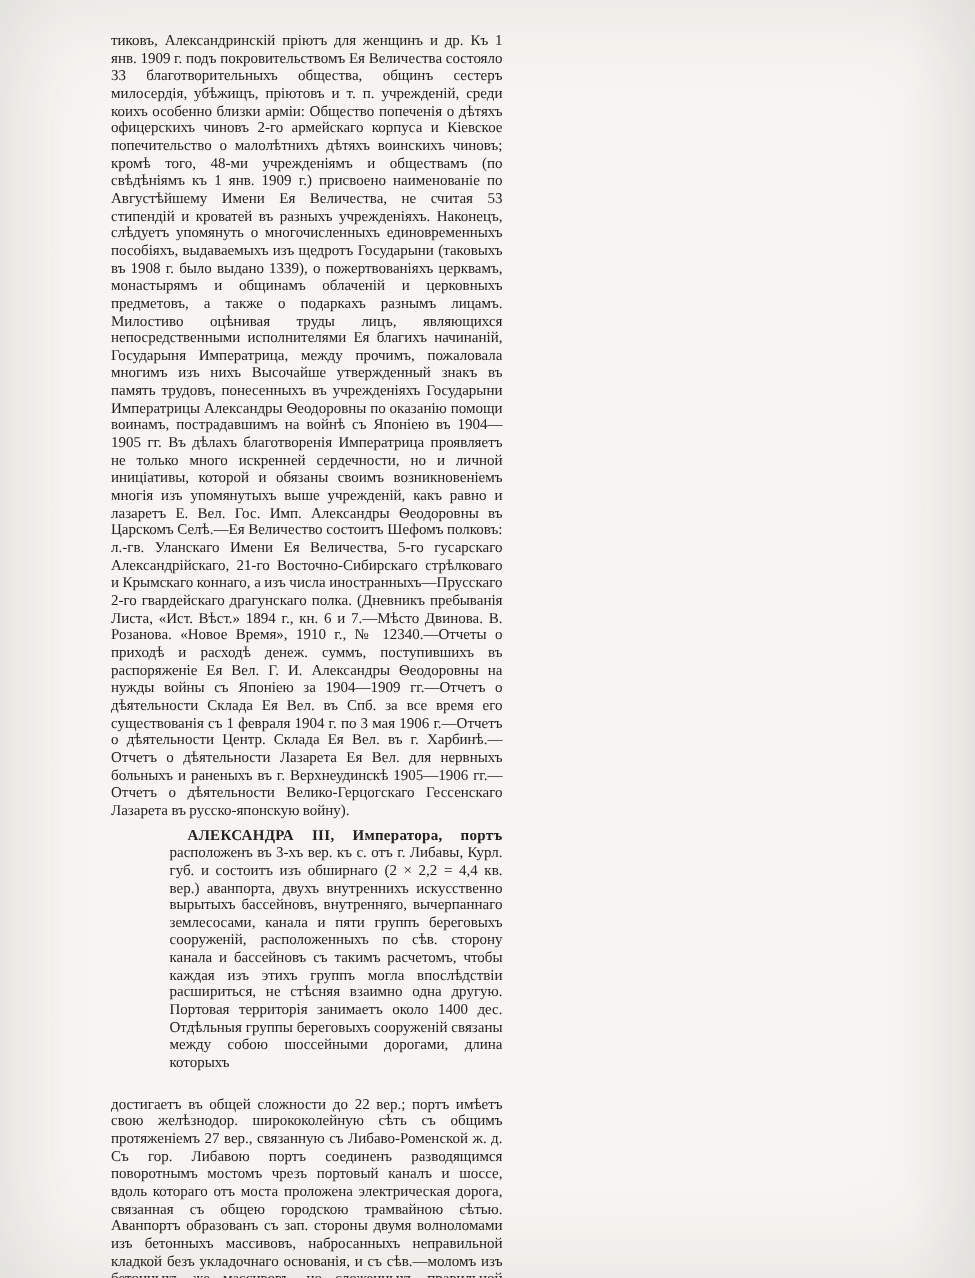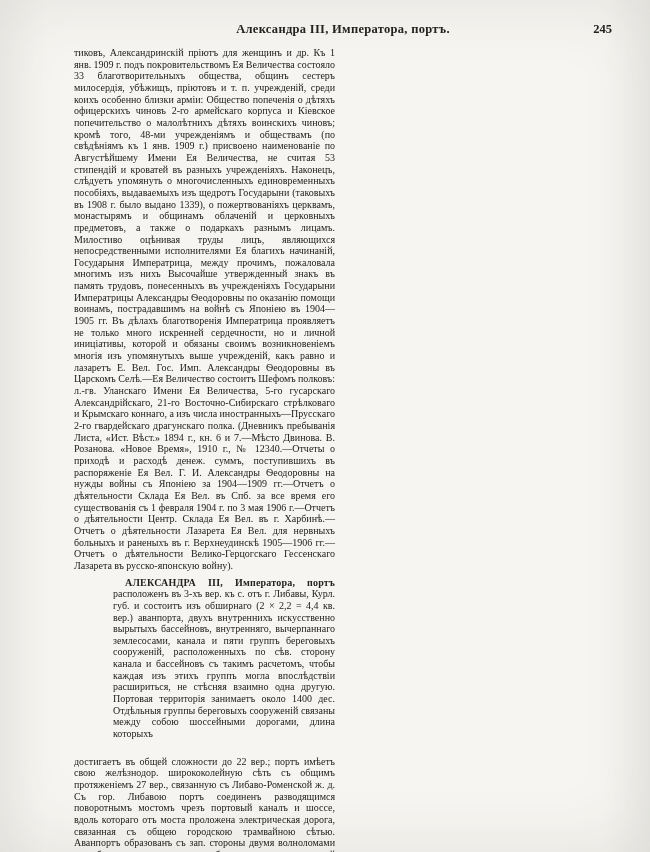--- a/index.html
+++ b/index.html
@@ -62,24 +62,20 @@
     font-weight: bold;
     letter-spacing: 0.2px;
   }
 </style>
 </head>
 <body>
 
 <div class="page">
   <div class="content">
 
-    <div class="page-header">
-      <div class="header-title">Александра III, Императора, портъ.</div>
-      <div class="page-number">245</div>
-    </div>
 
     <div class="columns">
 
       <div class="col">
         <p class="continuation-paragraph">тиковъ, Александринскій пріютъ для женщинъ и др. Къ 1 янв. 1909 г. подъ покровительствомъ Ея Величества состояло 33 благотворительныхъ общества, общинъ сестеръ милосердія, убѣжищъ, пріютовъ и т. п. учрежденій, среди коихъ особенно близки арміи: Общество попеченія о дѣтяхъ офицерскихъ чиновъ 2-го армейскаго корпуса и Кіевское попечительство о малолѣтнихъ дѣтяхъ воинскихъ чиновъ; кромѣ того, 48-ми учрежденіямъ и обществамъ (по свѣдѣніямъ къ 1 янв. 1909 г.) присвоено наименованіе по Августѣйшему Имени Ея Величества, не считая 53 стипендій и кроватей въ разныхъ учрежденіяхъ. Наконецъ, слѣдуетъ упомянуть о многочисленныхъ единовременныхъ пособіяхъ, выдаваемыхъ изъ щедротъ Государыни (таковыхъ въ 1908 г. было выдано 1339), о пожертвованіяхъ церквамъ, монастырямъ и общинамъ облаченій и церковныхъ предметовъ, а также о подаркахъ разнымъ лицамъ. Милостиво оцѣнивая труды лицъ, являющихся непосредственными исполнителями Ея благихъ начинаній, Государыня Императрица, между прочимъ, пожаловала многимъ изъ нихъ Высочайше утвержденный знакъ въ память трудовъ, понесенныхъ въ учрежденіяхъ Государыни Императрицы Александры Ѳеодоровны по оказанію помощи воинамъ, пострадавшимъ на войнѣ съ Японіею въ 1904—1905 гг. Въ дѣлахъ благотворенія Императрица проявляетъ не только много искренней сердечности, но и личной иниціативы, которой и обязаны своимъ возникновеніемъ многія изъ упомянутыхъ выше учрежденій, какъ равно и лазаретъ Е. Вел. Гос. Имп. Александры Ѳеодоровны въ Царскомъ Селѣ.—Ея Величество состоитъ Шефомъ полковъ: л.-гв. Уланскаго Имени Ея Величества, 5-го гусарскаго Александрійскаго, 21-го Восточно-Сибирскаго стрѣлковаго и Крымскаго коннаго, а изъ числа иностранныхъ—Прусскаго 2-го гвардейскаго драгунскаго полка. (Дневникъ пребыванія Листа, «Ист. Вѣст.» 1894 г., кн. 6 и 7.—Мѣсто Двинова. В. Розанова. «Новое Время», 1910 г., № 12340.—Отчеты о приходѣ и расходѣ денеж. суммъ, поступившихъ въ распоряженіе Ея Вел. Г. И. Александры Ѳеодоровны на нужды войны съ Японіею за 1904—1909 гг.—Отчетъ о дѣятельности Склада Ея Вел. въ Спб. за все время его существованія съ 1 февраля 1904 г. по 3 мая 1906 г.—Отчетъ о дѣятельности Центр. Склада Ея Вел. въ г. Харбинѣ.—Отчетъ о дѣятельности Лазарета Ея Вел. для нервныхъ больныхъ и раненыхъ въ г. Верхнеудинскѣ 1905—1906 гг.—Отчетъ о дѣятельности Велико-Герцогскаго Гессенскаго Лазарета въ русско-японскую войну).</p>
         <p class="article-paragraph"><span class="article-heading">АЛЕКСАНДРА III, Императора, портъ</span><span> расположенъ въ 3-хъ вер. къ с. отъ г. Либавы, Курл. губ. и состоитъ изъ обширнаго (2 × 2,2 = 4,4 кв. вер.) аванпорта, двухъ внутреннихъ искусственно вырытыхъ бассейновъ, внутренняго, вычерпаннаго землесосами, канала и пяти группъ береговыхъ сооруженій, расположенныхъ по сѣв. сторону канала и бассейновъ съ такимъ расчетомъ, чтобы каждая изъ этихъ группъ могла впослѣдствіи расшириться, не стѣсняя взаимно одна другую. Портовая территорія занимаетъ около 1400 дес. Отдѣльныя группы береговыхъ сооруженій связаны между собою шоссейными дорогами, длина которыхъ</span></p>
       </div>
 
       <div class="col">
         <p class="continuation-paragraph">достигаетъ въ общей сложности до 22 вер.; портъ имѣетъ свою желѣзнодор. ширококолейную сѣть съ общимъ протяженіемъ 27 вер., связанную съ Либаво-Роменской ж. д. Съ гор. Либавою портъ соединенъ разводящимся поворотнымъ мостомъ чрезъ портовый каналъ и шоссе, вдоль котораго отъ моста проложена электрическая дорога, связанная съ общею городскою трамвайною сѣтью. Аванпортъ образованъ съ зап. стороны двумя волноломами изъ бетонныхъ массивовъ, набросанныхъ неправильной кладкой безъ укладочнаго основанія, и съ сѣв.—моломъ изъ бетонныхъ же массивовъ, но сложенныхъ правильной кладкой въ видѣ прямой стѣны шир. 24 фута, возвышающейся надъ уровнемъ моря на 11 ф. Съ юж. стороны аванпортъ примыкаетъ къ коммерческой гавани и защищенъ отъ волненія т. наз. южнымъ моломъ, отдѣляющимъ въ то же время аванпортъ отъ коммерческихъ моловъ—деревянныхъ, легкой профили. Длина ю. волнолома 789 саж., ю.—360 саж., с. мола около 845 саж. Глубина аванпорта 22-30 ф. Входныя ворота между волноломами шириною 100 саж., а между ю. волноломомъ и с. моломъ—125 саж. Ближайшій къ берегу моря районъ береговыхъ сооруженій—офицерскій городокъ—заключаетъ въ себѣ соборъ, зданія офицерск. квартиръ, почтово-телеграф. контору, судъ, общественныя лавки, школу, бани, сигнал. станцію и пр. Слѣдующій районъ построекъ, сравнительно высокій, расположенный въ сухомъ хвойномъ лѣсу, занятъ госпиталемъ барачной системы съ широкимъ размѣщеніемъ на 250 больныхъ; тутъ же находятся и нѣкоторыя иныя помѣщенія медицинскаго персонала, обслуживающаго госпиталь. На берегу внутр. бассейна, расположены казармы для нижнихъ чиновъ и жилые дома для экипажныхъ и ротныхъ командировъ, классныхъ чиновъ, кондукторовъ и сверхсрочно-служащихъ н. ч. Казармы состоятъ изъ отдѣльныхъ, на 160 чел. каждая, съ паровыми кухнями, хлѣбопекарней, столовыми, чайными и проч. Въ этомъ же раіонѣ находятся обширный манежъ съ церковью, арестный домъ и центральная электрическая станція. Между двумя внутренними бассейнами, примыкающими другъ къ другу подъ прямымъ угломъ, расположено адмиралтейство, состоящее изъ доковъ, зданій портовой конторы, мастерскихъ—ремонтно-судостроительной, механической кузницы, столярной, парусно-такелажной и др., помѣщеній для пожарныхъ командъ, пріемные и минные склады и склады матеріаловъ. Доки могутъ вмѣстить наибольшія океанскія суда. Въ порту имѣются также плавучіе доки, плавучіе краны и т. п. Портъ имѣетъ собственную водопроводную сѣть съ артезіанскою водою и общесплавную канализацію со спускомъ всѣхъ нечистотъ въ море, внѣ аванпорта. Всѣ улицы, дороги и зданія освѣщаются электричествомъ. Работы по сооруженію порта начались въ маѣ 1890 г. и были закончены къ началу 1908 г. Иниціатива постройки порта принадлежала Упр-щу Мор. Мин. адм. Чихачеву. Во главѣ строительства находился воен. инж. полк. Макъ-Дональдъ, а послѣ его смерти († 1906 г. ген.-лейт.) до окончанія работъ, его помощникъ воен.-инж. полковникъ Корсакевичъ. Работы по сооруженію порта представляли значительныя трудности изъ-за полнаго отсутствія путей сообщенія къ мѣсту построекъ—открытому, ничѣмъ не</p>

